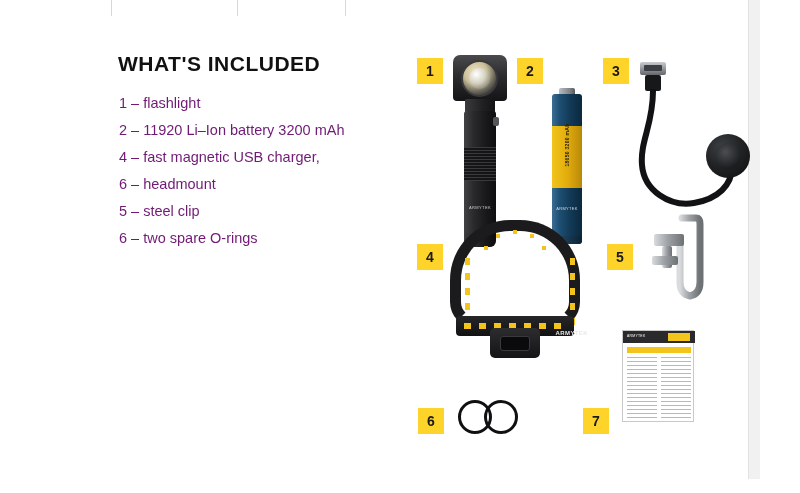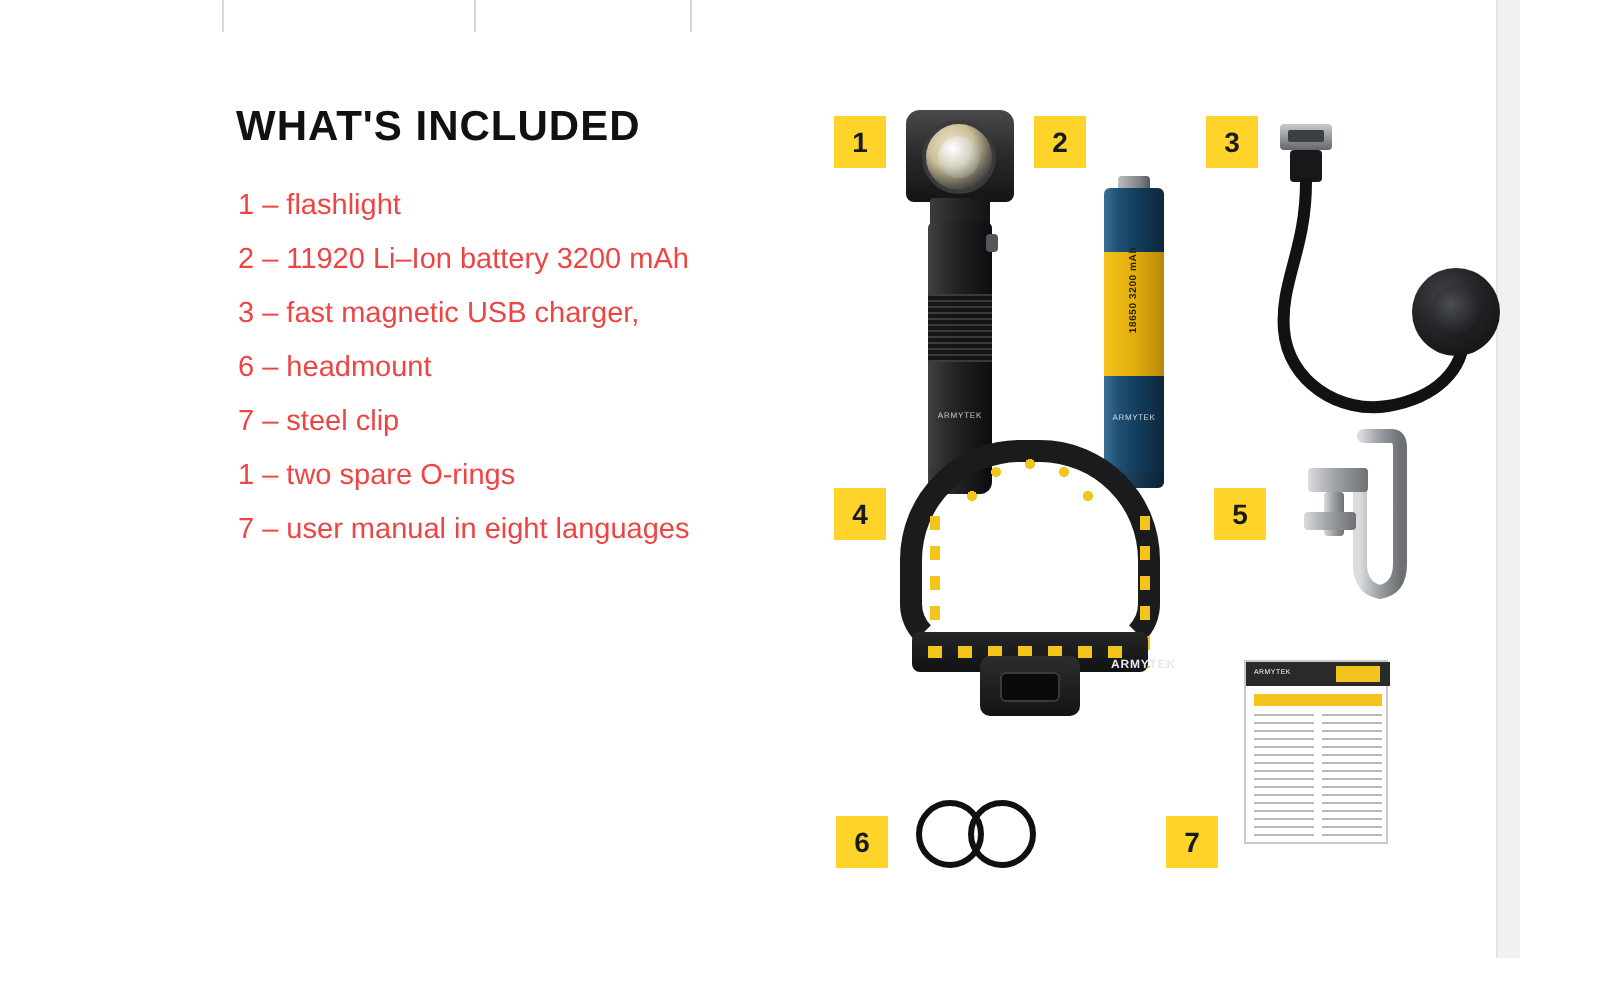--- a/index.html
+++ b/index.html
@@ -46,21 +46,21 @@
     letter-spacing: 0.5px;
     color: #111111;
   }
   .list {
     position: absolute;
     left: 119px; top: 90px;
     width: 290px;
   }
   .list-item {
     font-size: 14.5px;
-    color: #ef4444;
+    color: #701a75;
     line-height: 27px;
     white-space: nowrap;
   }
 
   
   .badge {
     position: absolute;
     width: 26px; height: 26px;
     background: #ffd42a;
     color: #1a1a1a;
@@ -314,25 +314,24 @@
     <div class="strip-seg" style="left:238px;width:108px;"></div>
   </div>
   <div class="right-gutter"></div>
   <div class="bottom-gutter"></div>
 
   <div class="heading">WHAT'S INCLUDED</div>
 
   <div class="list">
     <div class="list-item">1 – flashlight</div>
     <div class="list-item">2 – 11920 Li–Ion battery 3200 mAh</div>
-    <div class="list-item">3 – fast magnetic USB charger,</div>
+    <div class="list-item">4 – fast magnetic USB charger,</div>
     <div class="list-item">6 – headmount</div>
-    <div class="list-item">7 – steel clip</div>
-    <div class="list-item">1 – two spare O-rings</div>
-    <div class="list-item">7 – user manual in eight languages</div>
+    <div class="list-item">5 – steel clip</div>
+    <div class="list-item">6 – two spare O-rings</div>
   </div>
 
   <div class="badge" style="left:417px; top:58px;">1</div>
   <div class="art" style="left:453px; top:55px; width:56px; height:195px;">
     <div class="fl-head"></div>
     <div class="fl-bezel"></div>
     <div class="fl-dome"></div>
     <div class="fl-neck"></div>
     <div class="fl-body"></div>
     <div class="fl-knurl"></div>

